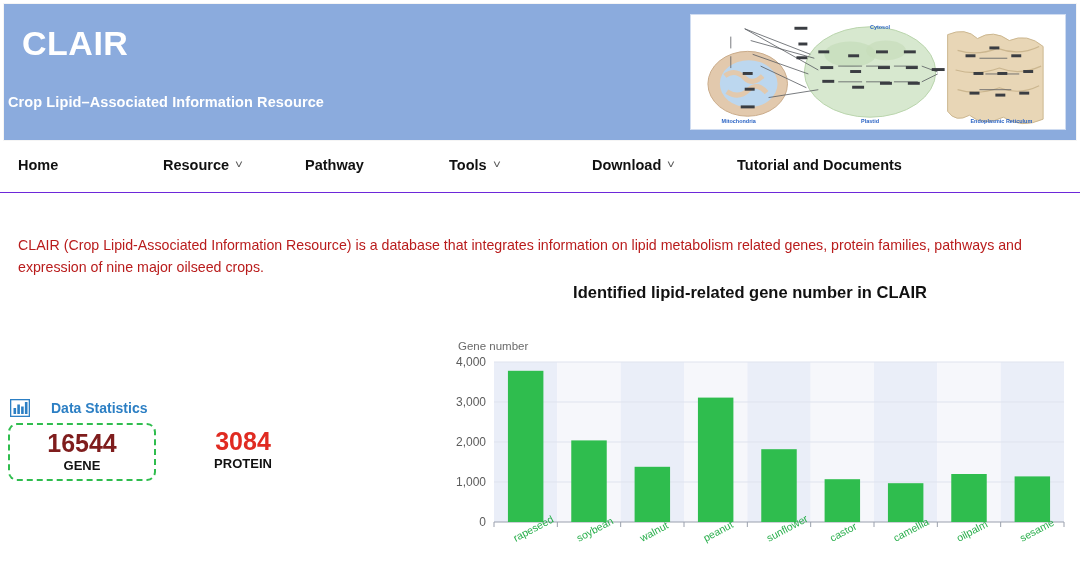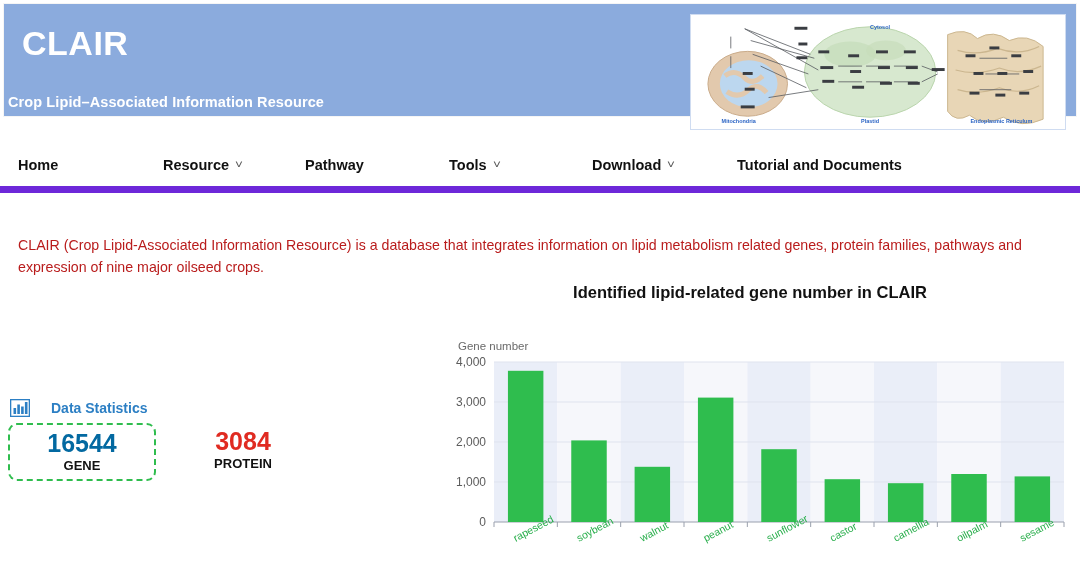--- a/index.html
+++ b/index.html
@@ -9,21 +9,21 @@
     width: 1080px; height: 574px;
     background: #ffffff;
     font-family: "Liberation Sans", sans-serif;
     overflow: hidden;
   }
   .page { position: relative; width: 1080px; height: 574px; background: #fff; }
 
   
   .header {
     position: absolute;
-    left: 4px; top: 4px; width: 1072px; height: 112px;
+    left: 4px; top: 4px; width: 1072px; height: 136px;
     background: #8babdd;
     box-shadow: 0 0 0 1px rgba(0,0,0,0.04);
   }
   .brand-title {
     position: absolute;
     left: 18px; top: 22px;
     color: #ffffff;
     font-size: 34px;
     font-weight: bold;
     letter-spacing: 0.5px;
@@ -47,21 +47,21 @@
     border: 1px solid #cfdcf1;
     overflow: hidden;
   }
   .hero-figure svg { display: block; width: 100%; height: 100%; }
 
   
   .navbar {
     position: absolute;
     left: 0; top: 141px; width: 1080px; height: 52px;
     background: #ffffff;
-    border-bottom: 7px solid #6d28d9;
+    border-bottom: 1px solid #6d28d9;
   }
   .nav-item {
     position: absolute;
     top: 16px;
     font-size: 14.5px;
     font-weight: bold;
     color: #111111;
     white-space: nowrap;
     cursor: pointer;
   }
@@ -235,21 +235,21 @@
       <rect x="3.5" y="9" width="2.6" height="6" fill="#2c7fc4"></rect>
       <rect x="7.3" y="5.5" width="2.6" height="9.5" fill="#2c7fc4"></rect>
       <rect x="11.1" y="7.5" width="2.6" height="7.5" fill="#2c7fc4"></rect>
       <rect x="14.9" y="3" width="2.6" height="12" fill="#2c7fc4"></rect>
     </svg>
     <span class="stats-head-label">Data Statistics</span>
   </div>
 
   <div class="stat-row" id="stat-row">
       <div class="stat-box boxed">
-        <div class="stat-num" style="color: #0369a1;">16544</div>
+        <div class="stat-num" style="color: #7f1d1d;">16544</div>
         <div class="stat-label">GENE</div>
       </div>
       <div class="stat-box plain-1">
         <div class="stat-num" style="color: rgb(224, 43, 33);">3084</div>
         <div class="stat-label">PROTEIN</div>
       </div>
     </div>
 
   <div class="chart-title">Identified lipid-related gene number in CLAIR</div>
 

